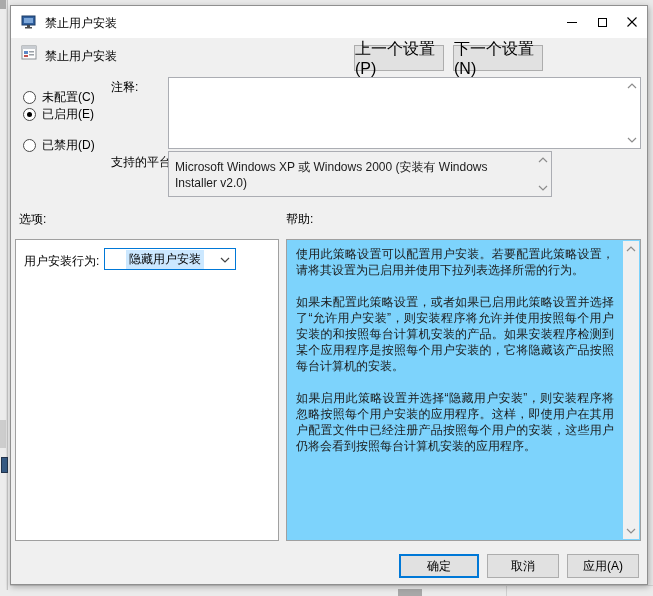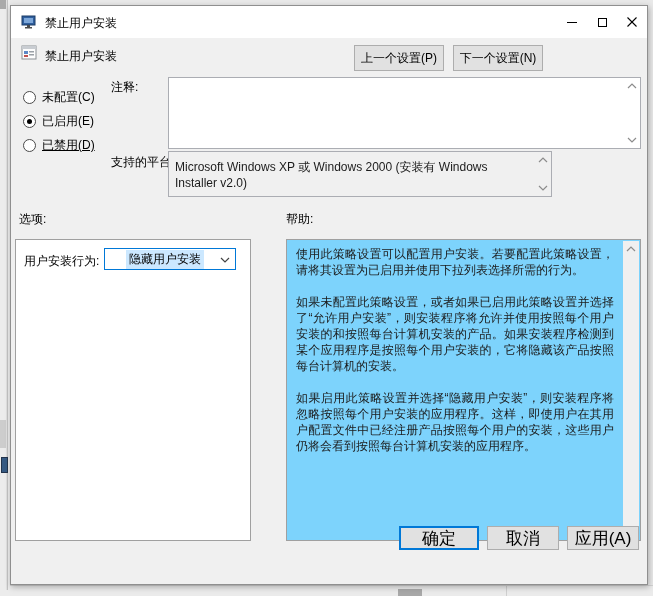--- a/index.html
+++ b/index.html
@@ -32,57 +32,57 @@
   .cap-min { right:60px; } .cap-max { right:30px; } .cap-close { right:0; }
   .glyph-min { width:10px; height:1px; background:#000; display:block; }
   .glyph-max { width:9px; height:9px; border:1px solid #000; display:block; }
 
   
   .hdr-icon { position:absolute; left:10px; top:39px; width:16px; height:16px; }
   .hdr-label { position:absolute; left:34px; top:42px; white-space:nowrap; }
   .nav-btn {
     position:absolute; top:39px; width:90px; height:26px;
     background:#e1e1e1; border:1px solid #adadad;
-    display:flex; align-items:center; justify-content:center; font-size:12px; cursor:default;
+    display:flex; align-items:center; justify-content:center; font-size:16px; cursor:default;
   }
   .nav-prev { left:343px; } .nav-next { left:442px; }
 
   
   .radio-row { position:absolute; left:12px; display:flex; align-items:center; gap:6px; height:14px; }
   .radio { width:13px; height:13px; border:1px solid #4a4a4a; border-radius:50%; background:#fff; position:relative; flex:0 0 auto; }
   .radio.sel::after { content:""; position:absolute; left:3px; top:3px; width:5px; height:5px; background:#000; border-radius:50%; }
 
   .field-label { position:absolute; white-space:nowrap; }
   .comment-box { position:absolute; left:157px; top:71px; width:473px; height:72px; background:#fff; border:1px solid #abadb3; }
   .supported-box { position:absolute; left:157px; top:145px; width:384px; height:46px; background:#f0f0f0; border:1px solid #abadb3; }
   .supported-box .text { position:absolute; left:6px; top:7px; right:22px; color:#1b1b1b; }
   .chev { position:absolute; right:3px; width:10px; height:6px; }
   .chev.up { top:5px; } .chev.down { bottom:5px; }
 
   
-  .options-panel { position:absolute; left:4px; top:233px; width:236px; height:302px; background:#fff; border:1px solid #a0a0a0; }
+  .options-panel { position:absolute; left:4px; top:233px; width:264px; height:302px; background:#fff; border:1px solid #a0a0a0; }
   .help-panel { position:absolute; left:275px; top:233px; width:355px; height:302px; background:#7dd3fc; border:1px solid #a0a0a0; }
   .combo-label { position:absolute; left:8px; top:13px; white-space:nowrap; }
   .combo {
     position:absolute; left:88px; top:8px; width:132px; height:22px;
     background:#fff; border:1px solid #0078d7; display:flex; align-items:center;
   }
   .combo .value { margin-left:21px; padding:1px 3px; background:#cce8ff; white-space:nowrap; }
   .combo .dd { position:absolute; right:5px; top:8px; width:10px; height:6px; }
 
   .help-text { position:absolute; left:9px; top:6px; right:26px; line-height:16px; color:#1b1b1b; text-align:justify; }
   .help-text p { margin-bottom:16px; }
   .help-scroll { position:absolute; right:1px; top:1px; width:16px; height:298px; background:#f0f0f0; }
   .help-scroll .chev { right:3px; }
   .help-scroll .chev.up { top:5px; } .help-scroll .chev.down { bottom:5px; }
 
   
   .ftr-btn {
-    position:absolute; top:520px; height:24px; background:#e1e1e1; border:1px solid #adadad;
-    display:flex; align-items:center; justify-content:center; font-size:17px; cursor:default;
+    position:absolute; top:548px; height:24px; background:#e1e1e1; border:1px solid #adadad;
+    display:flex; align-items:center; justify-content:center; font-size:12px; cursor:default;
   }
   .btn-ok { left:388px; width:80px; border:2px solid #0078d7; }
   .btn-cancel { left:476px; width:72px; }
   .btn-apply { left:556px; width:72px; }
 </style>
 </head>
 <body>
 
 <div class="stage">
 
@@ -130,25 +130,25 @@
       <rect x="8" y="9" width="5" height="1.5" fill="#9aa0a6"></rect>
     </svg>
     <span class="hdr-label">禁止用户安装</span>
     <div class="nav-btn nav-prev">上一个设置(P)</div>
     <div class="nav-btn nav-next">下一个设置(N)</div>
 
     <div class="radio-row" style="top:84px;">
       <span class="radio"></span>
       <span>未配置(C)</span>
     </div>
-    <div class="radio-row" style="top:108px;">
+    <div class="radio-row" style="top:101px;">
       <span class="radio sel"></span>
       <span>已启用(E)</span>
     </div>
-    <div class="radio-row" style="top:132px;text-decoration:underline;">
+    <div class="radio-row" style="top:132px;">
       <span class="radio"></span>
       <span>已禁用(D)</span>
     </div>
 
     <span class="field-label" style="left:100px; top:73px;text-align:right;">注释:</span>
     <div class="comment-box">
       <span></span>
       <svg class="chev up" viewBox="0 0 10 6">
           <polyline points="1,5 5,1 9,5" fill="none" stroke="#8c8c8c" stroke-width="1.2"></polyline>
         </svg>

